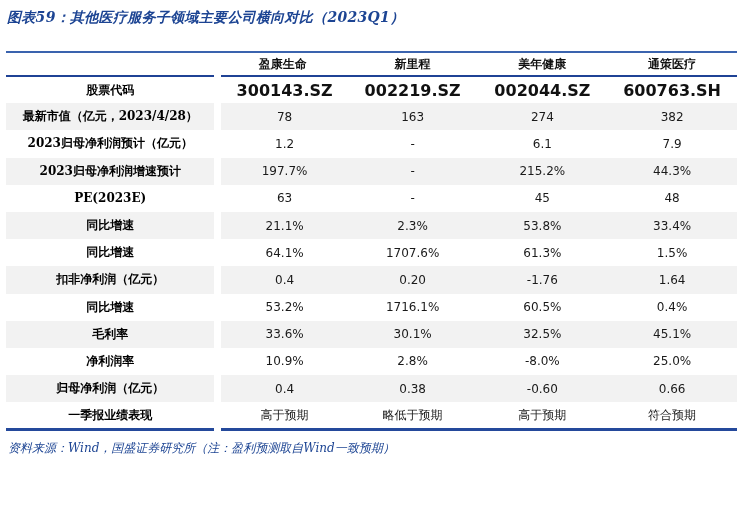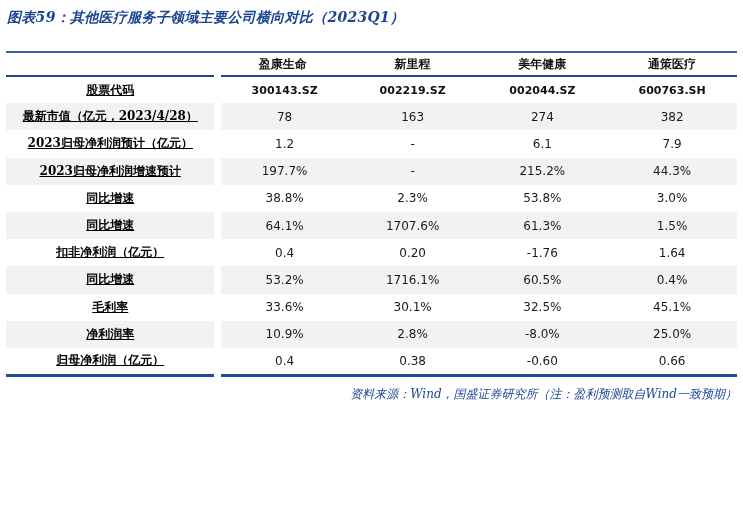--- a/index.html
+++ b/index.html
@@ -33,32 +33,32 @@
   }
   th.corner { padding:0; }
 
   tbody tr { height:27.2px; }
   tbody tr:nth-child(even) { background:#f2f2f2; }
 
   td { padding:0; vertical-align:middle; white-space:nowrap; }
   td.label {
     font-family:"DejaVu Serif","Liberation Serif",serif;
     font-weight:bold; font-size:12px; color:#000000;
-    text-align:center; border-right:7px solid #ffffff;text-decoration:underline;
+    text-align:center; border-right:7px solid #ffffff;
   }
   td.val {
     text-align:center; font-size:12px; color:#1a1a1a;
     font-family:"DejaVu Sans","Liberation Sans",sans-serif;
   }
-  tr.codes td.val { font-weight:bold; font-size:11px; color:#111111; }
+  tr.codes td.val { font-weight:bold; font-size:16px; color:#111111; }
 
   .source-note {
     font-family:"DejaVu Serif","Liberation Serif",serif;
     font-style:italic; font-size:12px; color:#1c4493;
-    margin:9px 0 0 2px; white-space:nowrap;text-align:right;
+    margin:9px 0 0 2px; white-space:nowrap;
   }
 </style>
 </head>
 <body>
 
 <div class="page">
 
   <div class="figure-title">图表59：其他医疗服务子领域主要公司横向对比（2023Q1）</div>
 
   <table class="cmp">
@@ -101,25 +101,32 @@
           <td class="val">7.9</td>
         </tr>
         <tr>
           <td class="label">2023归母净利润增速预计</td>
           <td class="val">197.7%</td>
           <td class="val">-</td>
           <td class="val">215.2%</td>
           <td class="val">44.3%</td>
         </tr>
         <tr>
+          <td class="label">PE(2023E)</td>
+          <td class="val">63</td>
+          <td class="val">-</td>
+          <td class="val">45</td>
+          <td class="val">48</td>
+        </tr>
+        <tr>
           <td class="label">同比增速</td>
-          <td class="val">38.8%</td>
+          <td class="val">21.1%</td>
           <td class="val">2.3%</td>
           <td class="val">53.8%</td>
-          <td class="val">3.0%</td>
+          <td class="val">33.4%</td>
         </tr>
         <tr>
           <td class="label">同比增速</td>
           <td class="val">64.1%</td>
           <td class="val">1707.6%</td>
           <td class="val">61.3%</td>
           <td class="val">1.5%</td>
         </tr>
         <tr>
           <td class="label">扣非净利润（亿元）</td>
@@ -149,18 +156,25 @@
           <td class="val">-8.0%</td>
           <td class="val">25.0%</td>
         </tr>
         <tr>
           <td class="label">归母净利润（亿元）</td>
           <td class="val">0.4</td>
           <td class="val">0.38</td>
           <td class="val">-0.60</td>
           <td class="val">0.66</td>
         </tr>
+        <tr>
+          <td class="label">一季报业绩表现</td>
+          <td class="val">高于预期</td>
+          <td class="val">略低于预期</td>
+          <td class="val">高于预期</td>
+          <td class="val">符合预期</td>
+        </tr>
       </tbody>
   </table>
 
   <div class="source-note">资料来源：Wind，国盛证券研究所（注：盈利预测取自Wind一致预期）</div>
 
 </div>
 
 </body></html>

